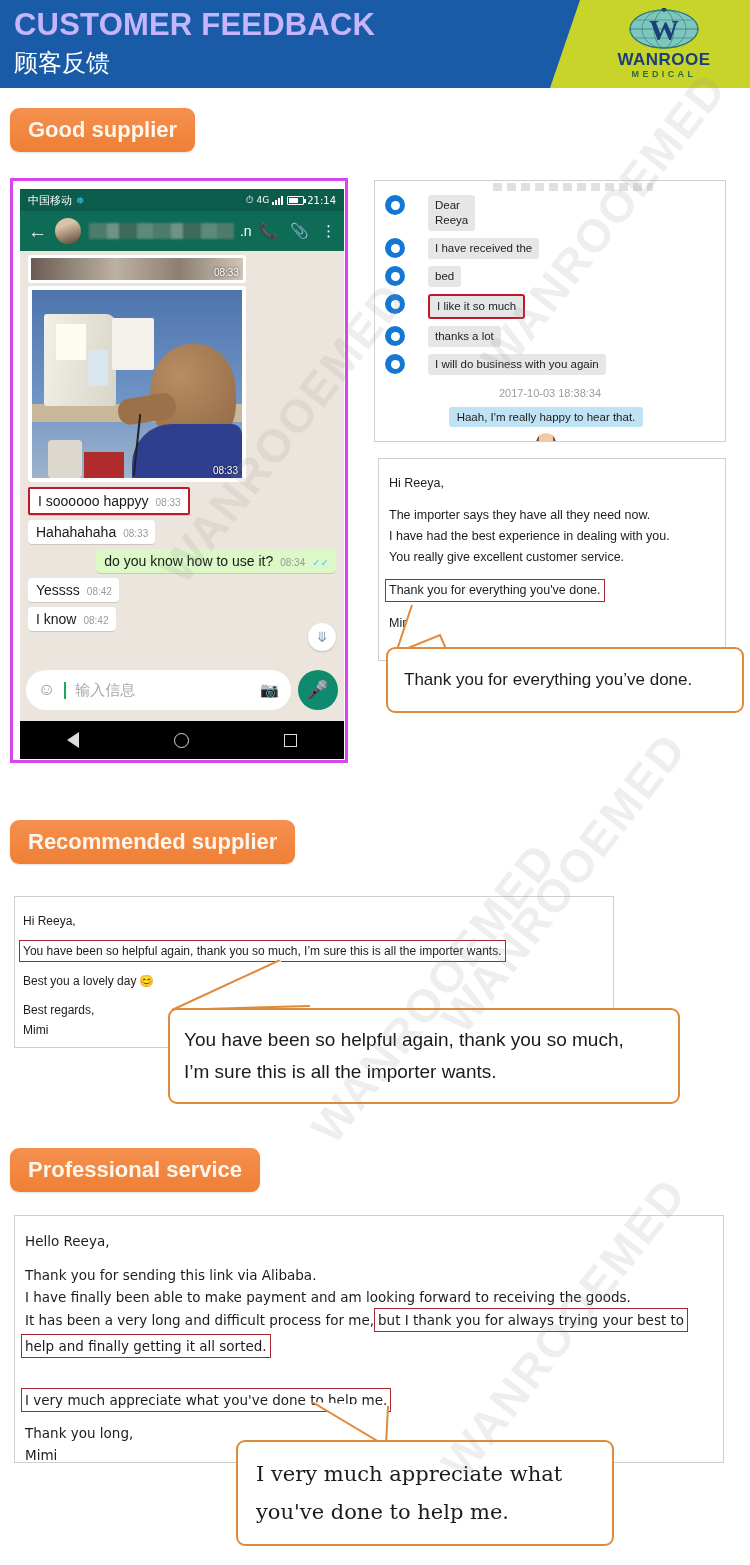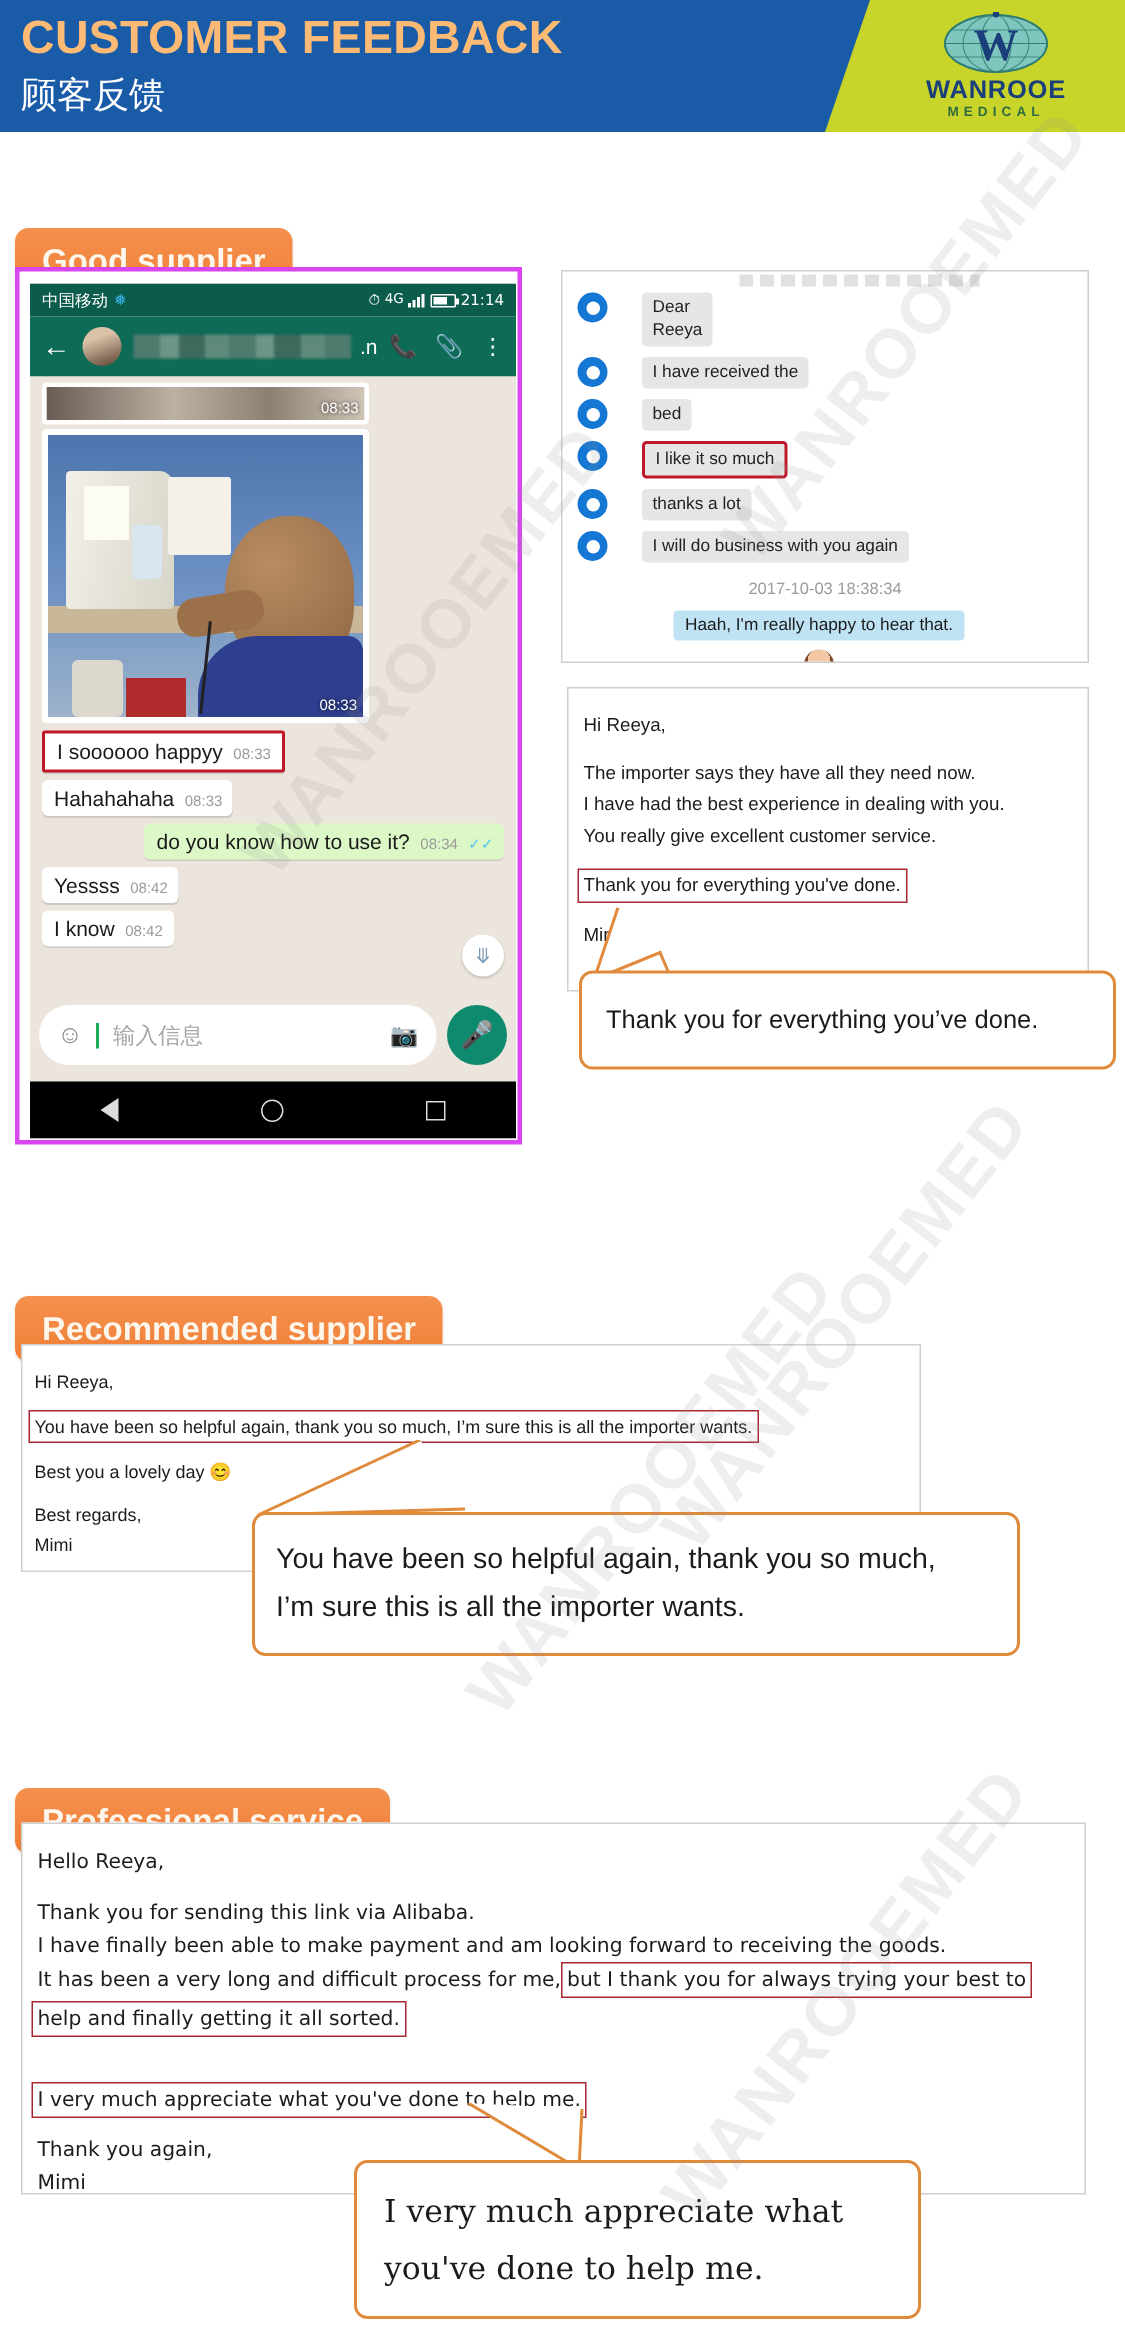--- a/index.html
+++ b/index.html
@@ -14,21 +14,21 @@
   .header {
     position: relative;
     width: 750px; height: 88px;
     background: #1A5BA8;
     overflow: hidden;
   }
   .header-title-wrap {
     position: absolute; left: 14px; top: 4px;
   }
   .header-title-en {
-    font-size: 31px; font-weight: bold; color: #fdba74;
+    font-size: 31px; font-weight: bold; color: #c4b5fd;
     letter-spacing: 0.2px; line-height: 42px;
     font-family: "Liberation Sans", sans-serif;
   }
   .header-title-cn {
     font-size: 24px; color: #ffffff; line-height: 34px;
     font-family: "DejaVu Sans", sans-serif;
   }
   
   .header-accent {
     position: absolute; right: 0; top: 0;
@@ -57,21 +57,20 @@
     background: linear-gradient(180deg, #F5904E 0%, #EF7F35 100%);
     border-radius: 9px;
     color: #FDF6EC;
     font-size: 22px;
     font-weight: bold;
     display: flex; align-items: center;
     padding: 0 18px;
     height: 44px;
     width: max-content;
     box-shadow: 0 1px 2px rgba(0,0,0,0.12);
-    margin-top: 44px;
   }
   .badge-wrap { padding-left: 10px; }
 
   
   .wm {
     position: absolute;
     color: rgba(150,150,150,0.16);
     font-size: 46px; font-weight: bold;
     transform: rotate(-52deg);
     transform-origin: left top;
@@ -505,21 +504,21 @@
   <div style="height:12px;"></div>
   <div>Thank you for sending this link via Alibaba.</div>
   <div>I have finally been able to make payment and am looking forward to receiving the goods.</div>
   <div>
     <span>It has been a very long and difficult process for me,</span><span class="boxr">but I thank you for always trying your best to</span>
   </div>
   <div style="margin-left:-4px; margin-top:2px;"><span class="boxr">help and finally getting it all sorted.</span></div>
   <div style="height:30px;"></div>
   <div style="margin-left:-4px;"><span class="boxr">I very much appreciate what you've done to help me.</span></div>
   <div style="height:10px;"></div>
-  <div>Thank you again,</div>
+  <div>Thank you long,</div>
   <div>Mimi</div>
 </div>
 
 <svg class="tail" style="left:300px; top:1402px;" width="120" height="50">
   <polyline points="12,0 86,44 88,4" fill="#fff" stroke="#E08A3C" stroke-width="2"></polyline>
 </svg>
 <div class="callout" style="left:236px; top:1440px; width:378px; height:106px; padding-left:18px;">
   <div class="ln" style="font-size:21px; line-height:38px; font-family:'DejaVu Serif',serif;">I very much appreciate what</div>
   <div class="ln" style="font-size:21px; line-height:38px; font-family:'DejaVu Serif',serif;">you've done to help me.</div>
 </div>

